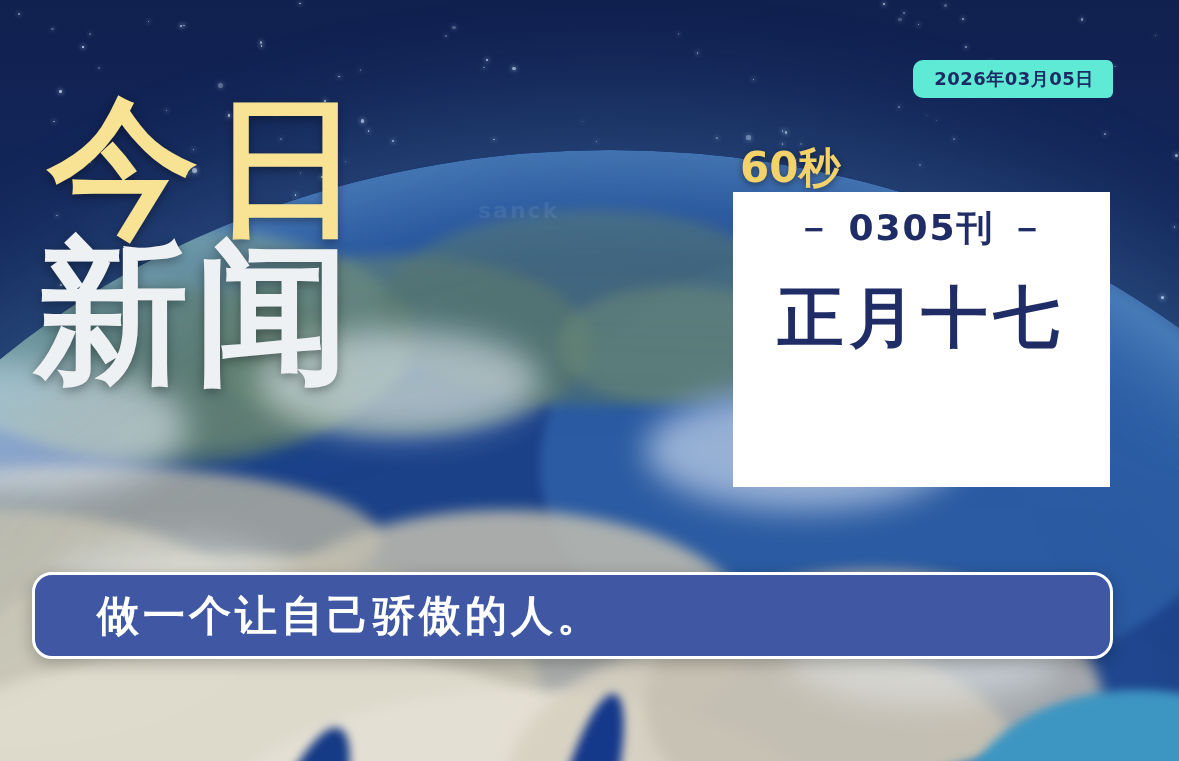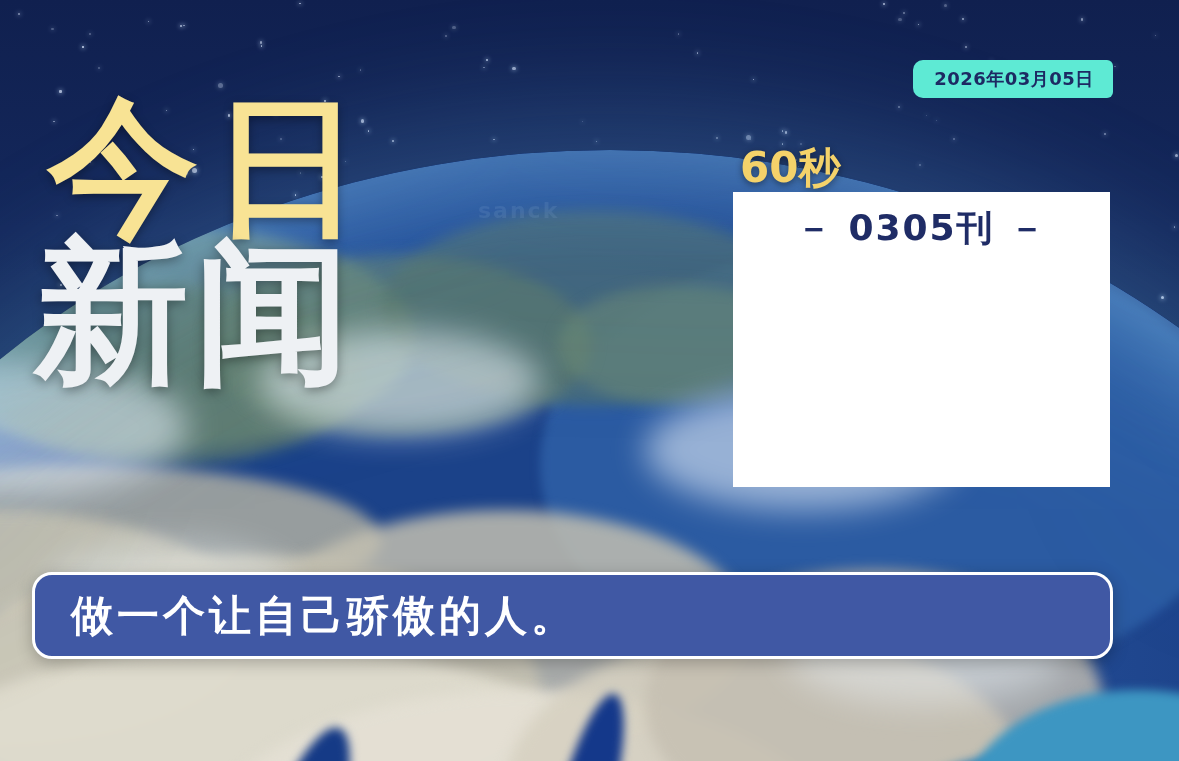--- a/index.html
+++ b/index.html
@@ -142,21 +142,21 @@
 
   
   .quote-bar{
     position:absolute;
     left:32px; top:572px;
     width:1081px; height:87px;
     background:#4058a4;
     border:3px solid #ffffff;
     border-radius:20px;
     display:flex; align-items:center;
-    padding-left:36px;
+    padding-left:62px;
     box-shadow:0 4px 16px rgba(0,0,0,.25);
   }
   .quote-text{
     color:#ffffff;
     font-size:42px;
     font-weight:700;
     letter-spacing:4px;
     white-space:nowrap;
     font-family:"DejaVu Sans","Liberation Sans",sans-serif;
   }
@@ -389,19 +389,20 @@
     <span class="tag-60">60秒</span>
   </div>
 
   <div class="title-block">
     <div class="t-line1">今日</div>
     <div class="t-line2">新闻</div>
   </div>
 
   <div class="info-card">
     <div class="issue">－ 0305刊 －</div>
+    <div class="lunar">正月十七</div>
   </div>
 
   <div class="quote-bar">
     <span class="quote-text">做一个让自己骄傲的人。</span>
   </div>
 
 </div>
 
 </body></html>

